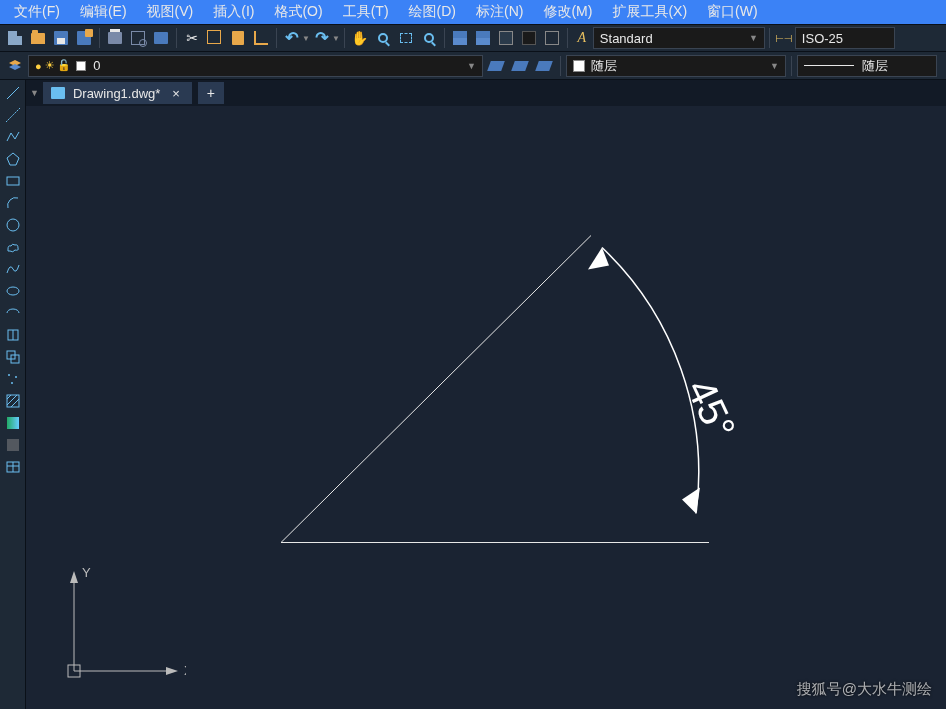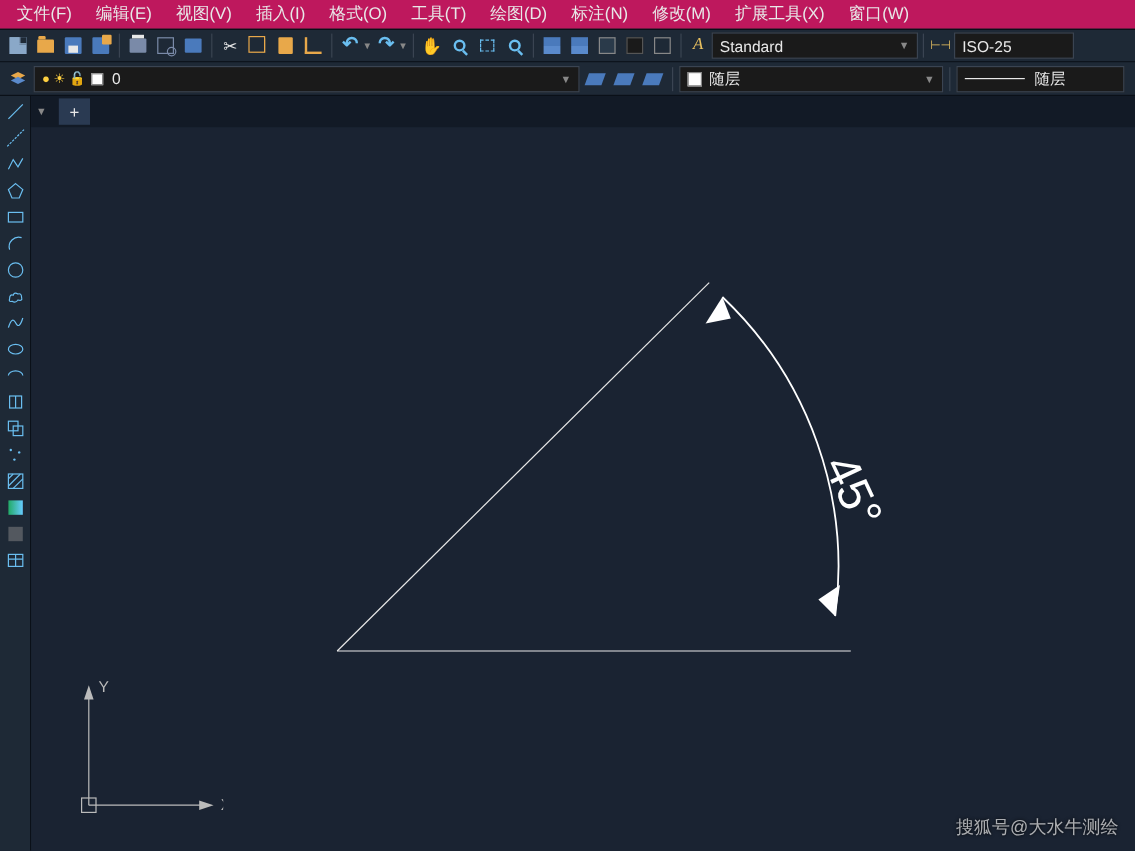--- a/index.html
+++ b/index.html
@@ -1,18 +1,18 @@
 <!DOCTYPE html>
 <html><head>
 <meta charset="utf-8">
 <style>
 * { margin: 0; padding: 0; box-sizing: border-box; font-family: "Microsoft YaHei", Arial, sans-serif; }
 body { background: #1a2332; width: 946px; height: 709px; overflow: hidden; position: relative; }
 
-.menubar { background: #be185d; height: 24px; display: flex; align-items: center; padding: 0 6px; gap: 4px; }
+.menubar { background: #3b82f6; height: 24px; display: flex; align-items: center; padding: 0 6px; gap: 4px; }
 .menu-item { color: #e8e8e8; font-size: 14px; padding: 2px 8px; cursor: pointer; white-space: nowrap; }
 
 .toolbar1 { background: #1e2936; height: 28px; display: flex; align-items: center; padding: 0 4px; gap: 1px; border-top: 1px solid #0a1018; border-bottom: 1px solid #0a1018; }
 .toolbar2 { background: #1e2936; height: 28px; display: flex; align-items: center; padding: 0 4px; gap: 2px; border-bottom: 1px solid #0a1018; }
 
 .tb-btn { width: 22px; height: 22px; display: flex; align-items: center; justify-content: center; cursor: pointer; }
 .tb-sep { width: 1px; height: 20px; background: #3a4452; margin: 0 3px; }
 
 .ico-new { width: 14px; height: 14px; border: 1px solid #8aa8c8; background: #8aa8c8; position: relative; }
 .ico-new::after { content: ""; position: absolute; top: -1px; right: -1px; width: 5px; height: 5px; background: #1e2936; border-left: 1px solid #8aa8c8; border-bottom: 1px solid #8aa8c8; }
@@ -342,20 +342,25 @@
           <rect x="2" y="3" width="12" height="10" fill="none" stroke="#6abef0" stroke-width="1"></rect>
           <line x1="2" y1="7" x2="14" y2="7" stroke="#6abef0"></line>
           <line x1="8" y1="3" x2="8" y2="13" stroke="#6abef0"></line>
         </svg>
       </div>
   </div>
 
   <div class="canvas-wrap">
     <div class="tab-bar">
       <span class="tab-tri">▼</span>
+      <div class="doc-tab">
+        <span class="doc-ico"></span>
+        <span>Drawing1.dwg*</span>
+        <span class="tab-close">×</span>
+      </div>
       <div class="tab-new">+</div>
     </div>
 
     <div class="drawing-canvas">
       <svg class="drawing" viewBox="0 0 920 600">
 
         <line x1="255" y1="435" x2="683" y2="435" stroke="#e8e8e8" stroke-width="1"></line>
         <line x1="255" y1="435" x2="565" y2="128" stroke="#e8e8e8" stroke-width="1"></line>
 
         <path d="M 576 140 A 310 310 0 0 1 670 406" fill="none" stroke="#fff" stroke-width="1.5"></path>

